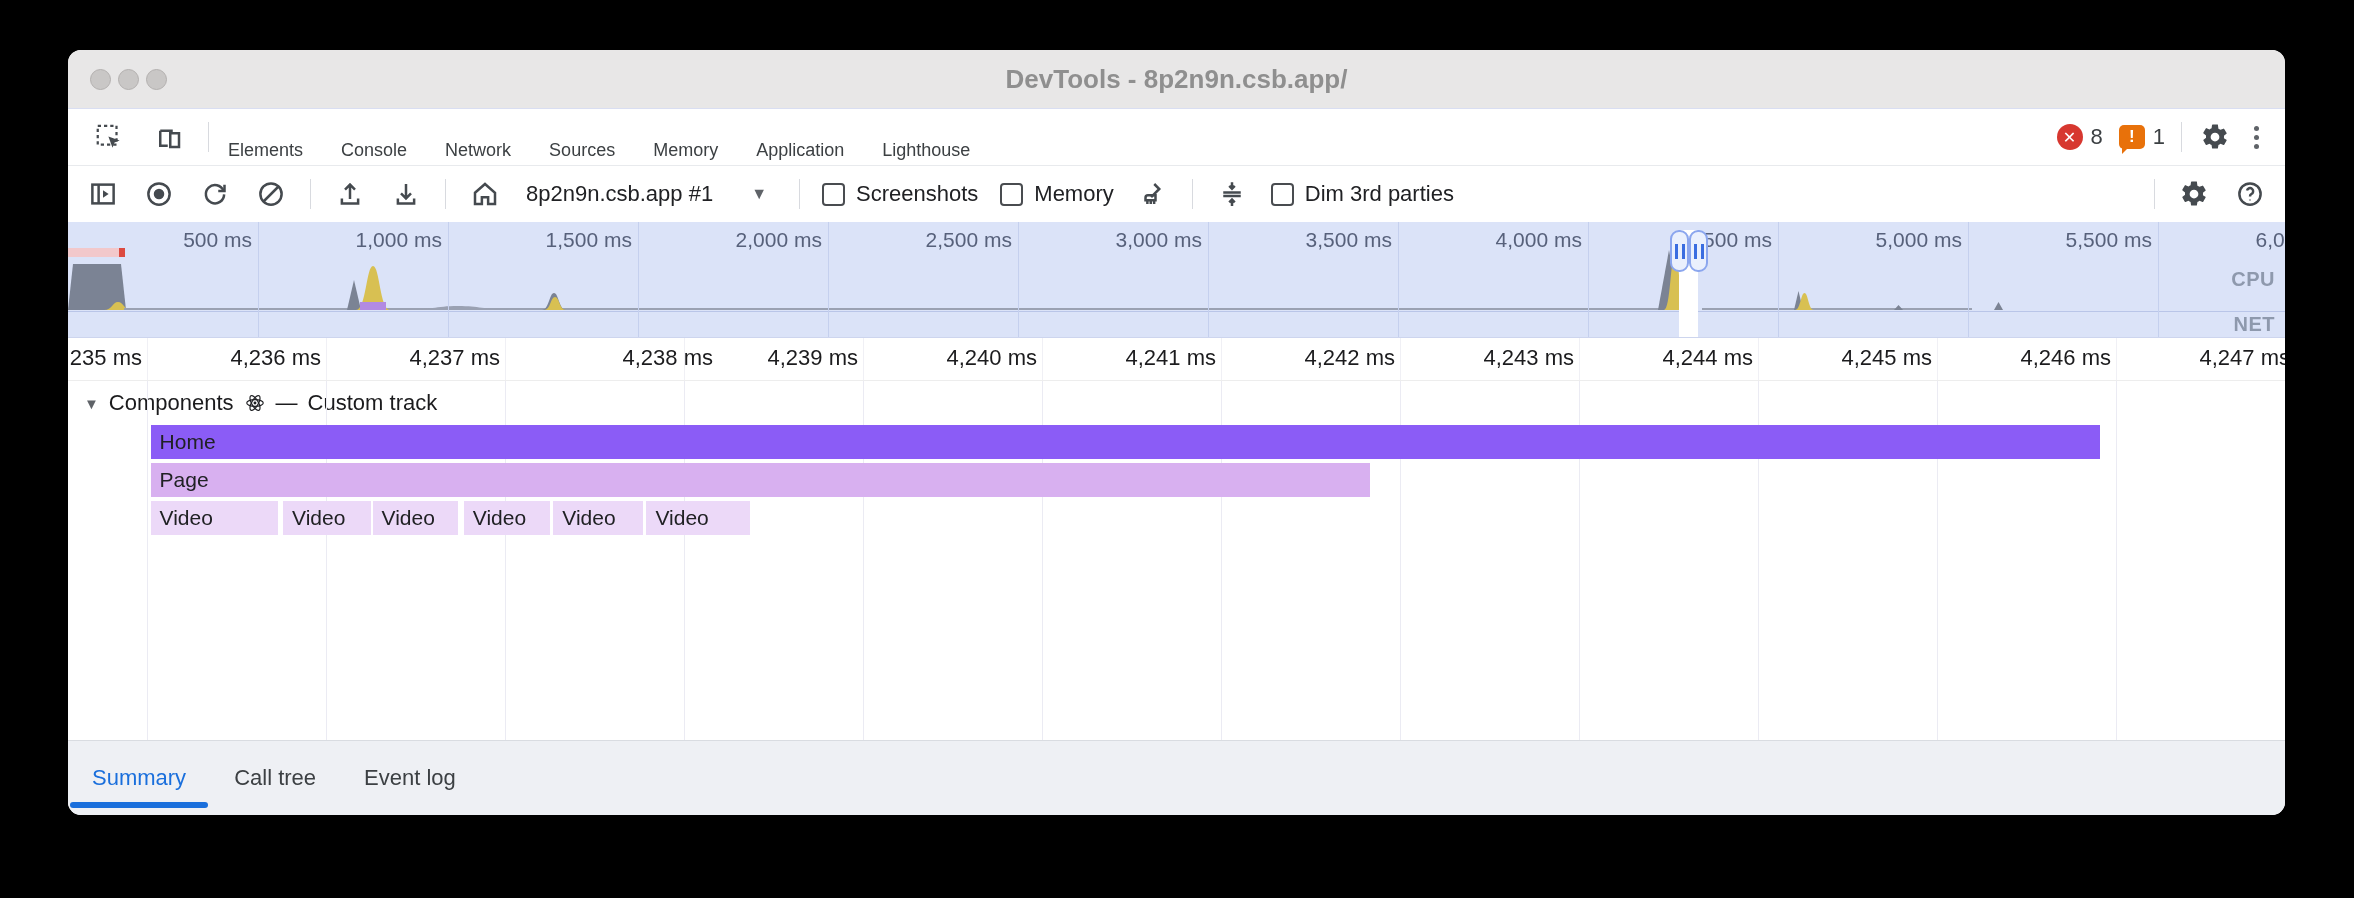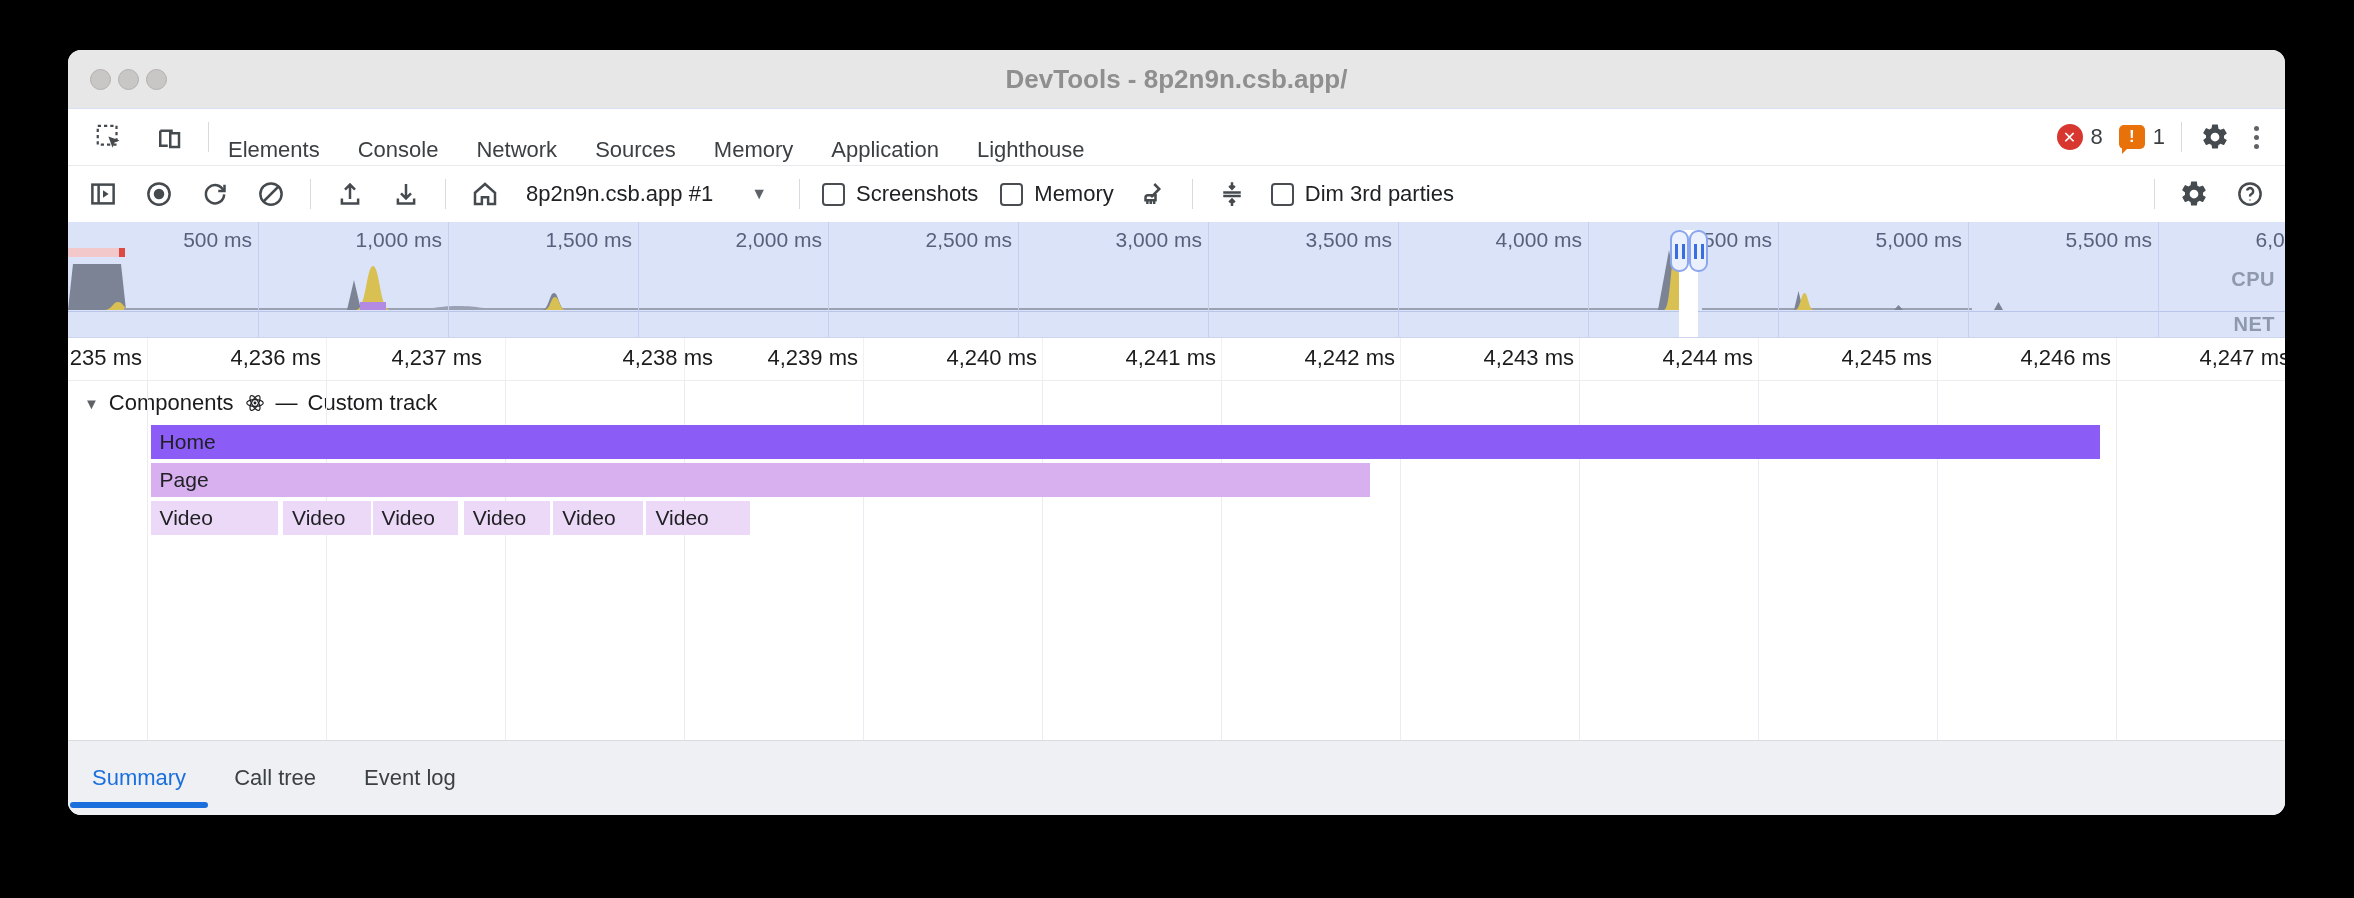--- a/index.html
+++ b/index.html
@@ -13,21 +13,21 @@
   .traffic{position:absolute;top:19px;width:21px;height:21px;border-radius:50%;
     background:#c9c7c6;border:1px solid #b3b0af;box-sizing:border-box;}
   .title-text{position:absolute;top:0;left:0;width:100%;height:58px;line-height:58px;
     text-align:center;color:#8f8f8f;font-weight:bold;font-size:26px;}
   
   .tabbar{position:absolute;left:0;top:59px;width:100%;height:56px;background:#fff;
     border-bottom:1px solid #e8eaed;display:flex;align-items:center;}
   .tabbar .lead-icons{display:flex;align-items:center;gap:26px;padding:0 22px 0 24px;}
   .vdiv{width:1px;height:30px;background:#d8dadf;}
   .tabs{display:flex;align-items:center;height:100%;}
-  .tab{padding:0 19px;font-size:22px;color:#3c4043;height:100%;display:flex;align-items:center;
+  .tab{padding:0 19px;font-size:18px;color:#3c4043;height:100%;display:flex;align-items:center;
     position:relative;cursor:default;margin-top:26px;}
   .tab.selected{color:#1a6fdc;}
   .tab.selected::after{content:"";position:absolute;left:6px;right:6px;bottom:0;height:7px;
     background:#1a6fdc;border-radius:6px 6px 0 0;}
   .tabbar-right{margin-left:auto;display:flex;align-items:center;gap:16px;padding-right:20px;}
   .badge-group{display:flex;align-items:center;gap:8px;font-size:22px;color:#3c4043;}
   .err-badge{width:26px;height:26px;border-radius:50%;background:#d7372f;color:#fff;
     display:flex;align-items:center;justify-content:center;font-size:16px;font-weight:bold;}
   .iss-badge{width:26px;height:24px;border-radius:5px;background:#e8710a;color:#fff;
     display:flex;align-items:center;justify-content:center;font-size:17px;font-weight:bold;position:relative;}
@@ -297,21 +297,21 @@
           <i></i>
         </div>
       </div>
 
     <div class="ruler" id="ruler">
         <div class="tickline" style="left: 79px;"></div>
         <div class="rlabel" style="left: 79px;">4,235 ms</div>
         <div class="tickline" style="left: 258px;"></div>
         <div class="rlabel" style="left: 258px;">4,236 ms</div>
         <div class="tickline" style="left: 437px;"></div>
-        <div class="rlabel" style="left: 419px;">4,237 ms</div>
+        <div class="rlabel" style="left: 437px;">4,237 ms</div>
         <div class="tickline" style="left: 616px;"></div>
         <div class="rlabel" style="left: 650px;">4,238 ms</div>
         <div class="tickline" style="left: 795px;"></div>
         <div class="rlabel" style="left: 795px;">4,239 ms</div>
         <div class="tickline" style="left: 974px;"></div>
         <div class="rlabel" style="left: 974px;">4,240 ms</div>
         <div class="tickline" style="left: 1153px;"></div>
         <div class="rlabel" style="left: 1153px;">4,241 ms</div>
         <div class="tickline" style="left: 1332px;"></div>
         <div class="rlabel" style="left: 1332px;">4,242 ms</div>

